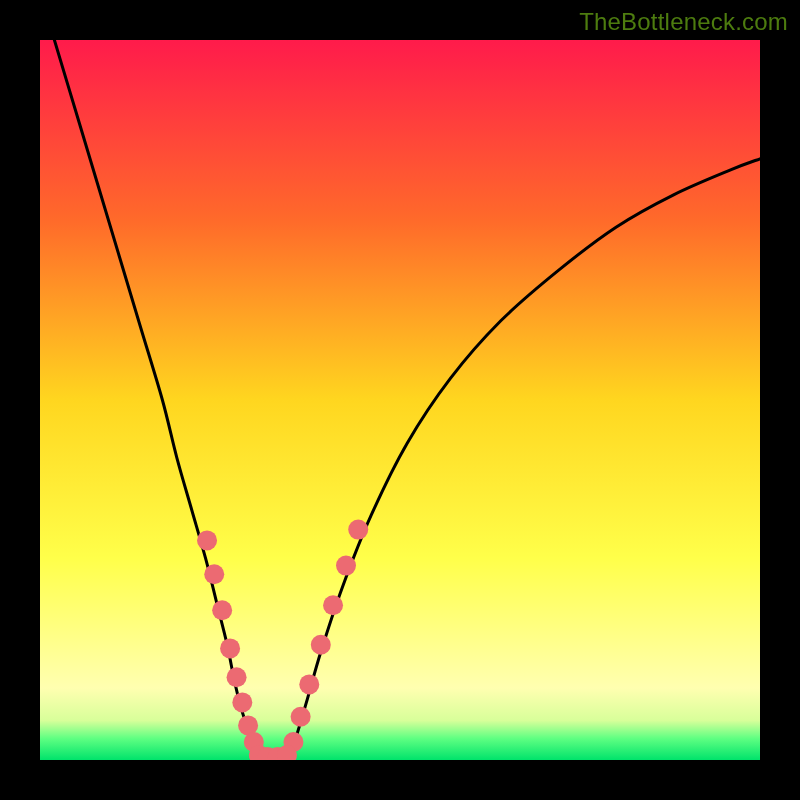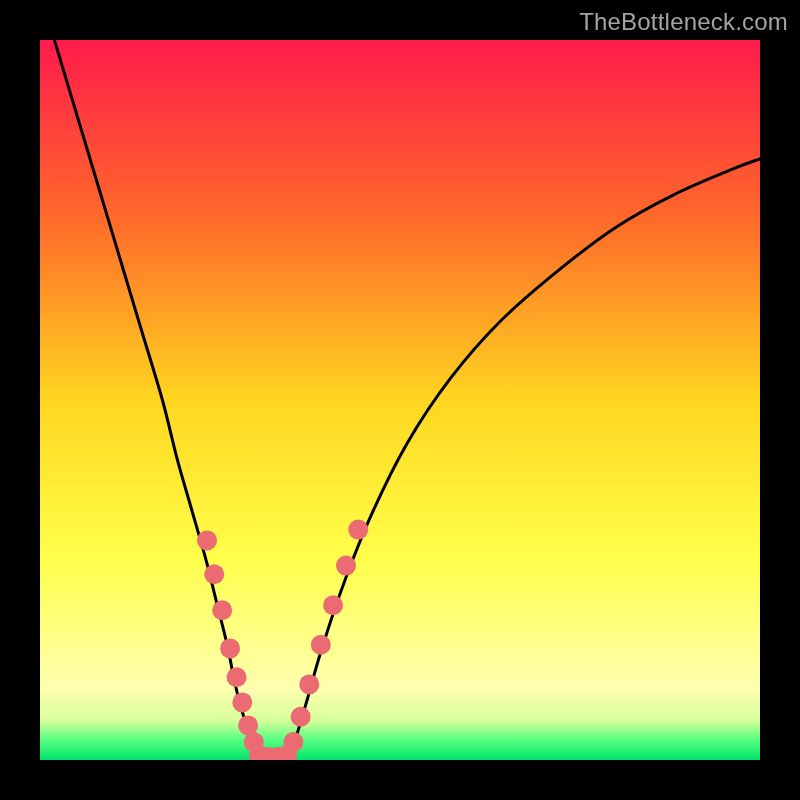--- a/index.html
+++ b/index.html
@@ -23,21 +23,21 @@
     position: absolute;
     left: 40px;
     top: 40px;
     width: 720px;
     height: 720px;
   }
   .watermark {
     position: absolute;
     top: 8px;
     right: 12px;
-    color: #a3a3a3;
+    color: #4d7c0f;
     font-size: 24px;
     font-weight: 400;
     letter-spacing: 0.2px;
   }
   svg { display: block; }
 </style>
 </head>
 <body>
 
 <div class="frame">

